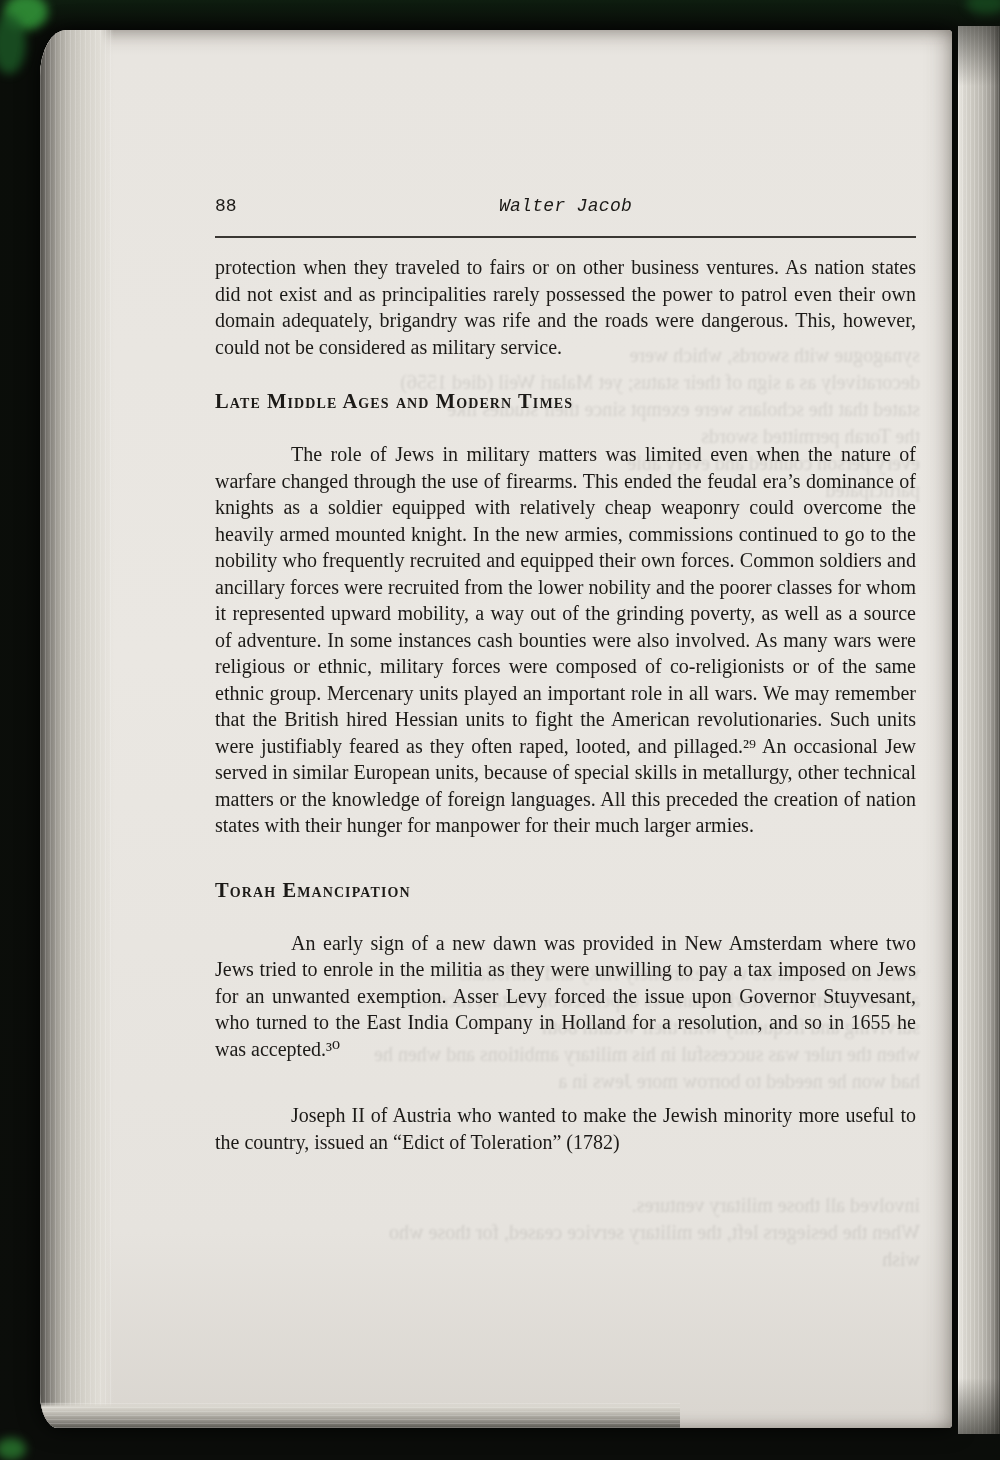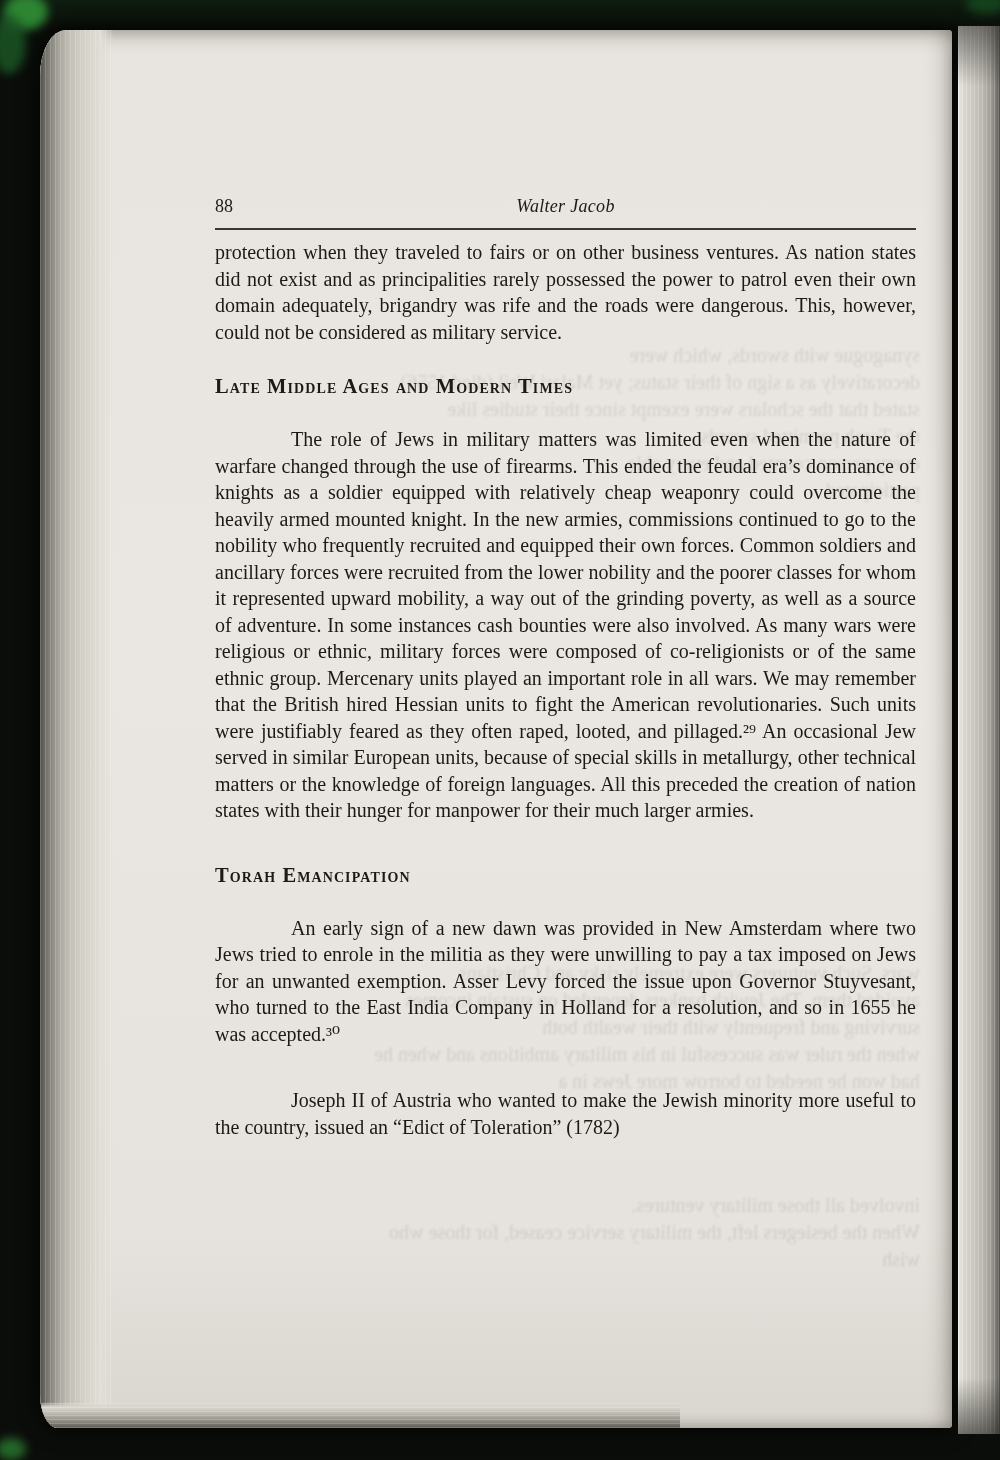--- a/index.html
+++ b/index.html
@@ -39,25 +39,25 @@
         background:linear-gradient(90deg,#f2f0ea 0,#e0ddd6 5px,#d0cdc5 14px,#c0bdb5 24px,#a7a49d 32px,#817e78 38px,#504e49 42px);}
   .fore-edge::before{content:"";position:absolute;inset:0;
         background:repeating-linear-gradient(90deg,rgba(255,255,255,.35) 0 1px,rgba(0,0,0,.05) 1px 4px);opacity:.5;}
   .fore-edge::after{content:"";position:absolute;left:0;right:0;top:0;height:60px;
         background:linear-gradient(180deg,rgba(40,40,36,.55),rgba(0,0,0,0));}
   .fore-edge-shade{position:absolute;left:958px;top:1378px;width:42px;height:56px;z-index:4;
         background:linear-gradient(180deg,rgba(0,0,0,0),rgba(35,35,30,.6));}
 
   
   .text-area{position:absolute;left:215px;top:196px;width:701px;z-index:3;color:#1c1a17;}
-  .running-header{position:relative;height:24px;border-bottom:2px solid #3a3733;padding-bottom:8px;}
+  .running-header{position:relative;height:24px;border-bottom:2px solid #3a3733;padding-bottom:16px;font-family:Liberation Mono, monospace;}
   .page-number{position:absolute;left:0;top:0;font-size:18px;}
   .running-title{position:absolute;left:0;right:0;top:0;text-align:center;font-style:italic;font-size:18px;letter-spacing:.3px;}
   .body-text p{margin:0;font-size:20px;line-height:26.5px;text-align:justify;}
-  p.p1{margin-top:9px;}
+  p.p1{margin-top:16px;}
   p.indent{text-indent:76px;}
   .section-heading{margin:30px 0 28px;font-variant:small-caps;
         font-size:20.5px;letter-spacing:1.1px;font-weight:bold;color:#1c1a17;}
   .section-heading.h2sp{margin-top:40px;}
   p.p4{margin-top:40px;}
 
   
   .ghost{position:absolute;z-index:1;width:705px;transform:scaleX(-1);
          opacity:.13;filter:blur(.8px);color:#3c3a36;font-size:20px;line-height:27px;}
   .ghost div{white-space:nowrap;overflow:hidden;}

